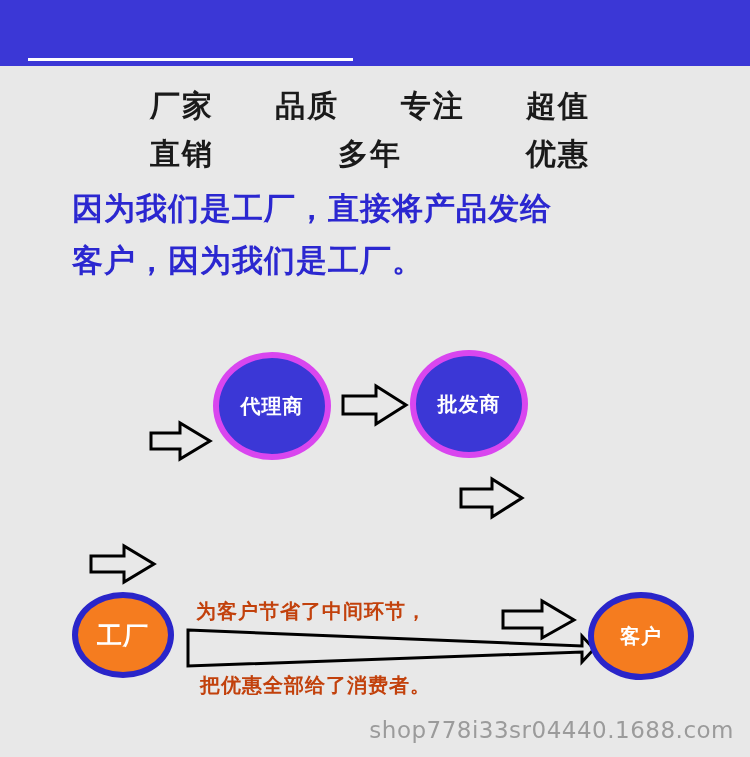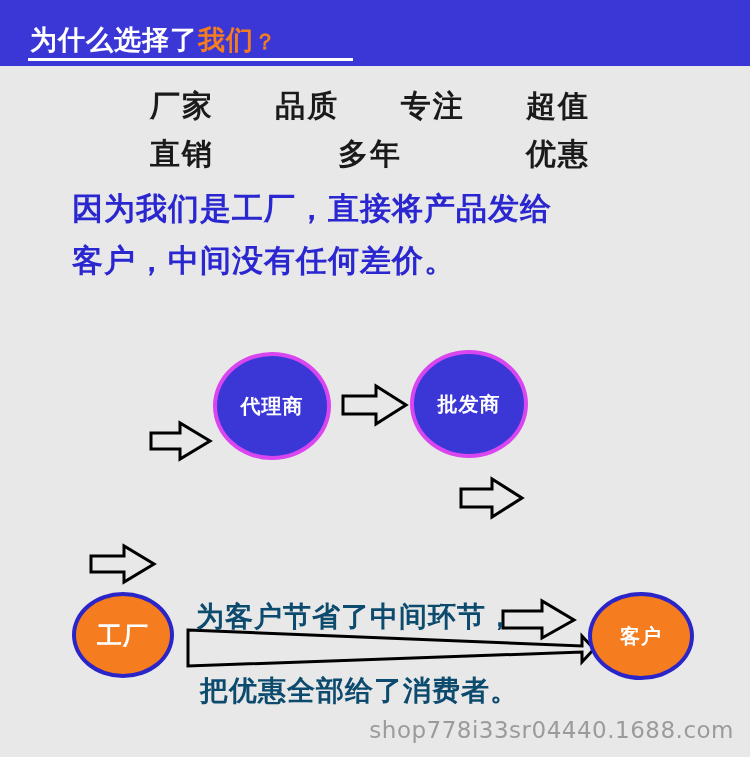--- a/index.html
+++ b/index.html
@@ -89,21 +89,21 @@
     position: absolute;
     border-radius: 50%;
     display: flex;
     align-items: center;
     justify-content: center;
     color: #ffffff;
     font-size: 20px;
     font-weight: bold;
     letter-spacing: 1px;
     box-sizing: border-box;
-    border: 4px solid #d946ef;
+    border: 6px solid #d946ef;
   }
   .node.blue { background: #3b37d6; }
   .node.orange { background: #f57c1f; border-color: #2a25c9; }
 
   .node-agent   { left: 213px; top: 22px;  width: 118px; height: 108px; }
   .node-whole   { left: 410px; top: 20px;  width: 118px; height: 108px; }
   .node-dealer  { left: 130px; top: 127px; width: 110px; height: 102px; }
   .node-store   { left: 520px; top: 138px; width: 108px; height: 100px; }
   .node-factory { left: 72px;  top: 262px; width: 102px; height: 86px;  font-size: 25px; }
   .node-client  { left: 588px; top: 262px; width: 106px; height: 88px;  font-size: 20px; }
@@ -111,22 +111,22 @@
   
   .arrow {
     position: absolute;
     fill: none;
     stroke: #000000;
     stroke-width: 3;
   }
 
   .caption {
     position: absolute;
-    color: #0c4a6e;
-    font-size: 28px;
+    color: #c2410c;
+    font-size: 20px;
     font-weight: bold;
     letter-spacing: 1px;
     white-space: nowrap;
     text-align: right;
   }
   .caption-top { left: 196px; top: 268px; }
   .caption-bottom { left: 200px; top: 342px; }
 
   .long-arrow {
     position: absolute;
@@ -144,43 +144,40 @@
     color: #9b9b9b;
     font-size: 23px;
     letter-spacing: 0.5px;
     font-family: "DejaVu Sans", "Liberation Sans", sans-serif;
   }
 </style>
 </head>
 <body>
 
 <div class="header-band">
-  <div class="header-title">
-    <span class="seg-white">为什么选择了</span><span class="seg-accent">我们</span><span class="seg-q">？</span>
-  </div>
   <div class="header-underline"></div>
 </div>
 
 <div class="slogan">
   <div class="slogan-row">
     <span class="slogan-cell">厂家</span>
     <span class="slogan-cell">品质</span>
     <span class="slogan-cell">专注</span>
     <span class="slogan-cell">超值</span>
   </div>
   <div class="slogan-row">
     <span class="slogan-cell">直销</span>
     <span class="slogan-cell">多年</span>
     <span class="slogan-cell">优惠</span>
   </div>
 </div>
 
 <div class="lead">
   <div>因为我们是工厂，直接将产品发给</div>
-  <div>客户，中间没有任何差价。</div>
+  <div>客户，因为我们是工厂。</div>
 </div>
 
 <div class="diagram">
 
   <svg class="arrow" style="left:88px; top:210px;" width="70" height="50" viewBox="0 0 70 50">
     <polygon points="3,16 36,16 36,6 66,24 36,42 36,32 3,32" stroke="#000" stroke-width="3" fill="none"></polygon>
   </svg>
 
   <svg class="arrow" style="left:148px; top:88px;" width="66" height="48" viewBox="0 0 66 48">
     <polygon points="3,15 32,15 32,5 62,23 32,41 32,31 3,31" stroke="#000" stroke-width="3" fill="none"></polygon>

